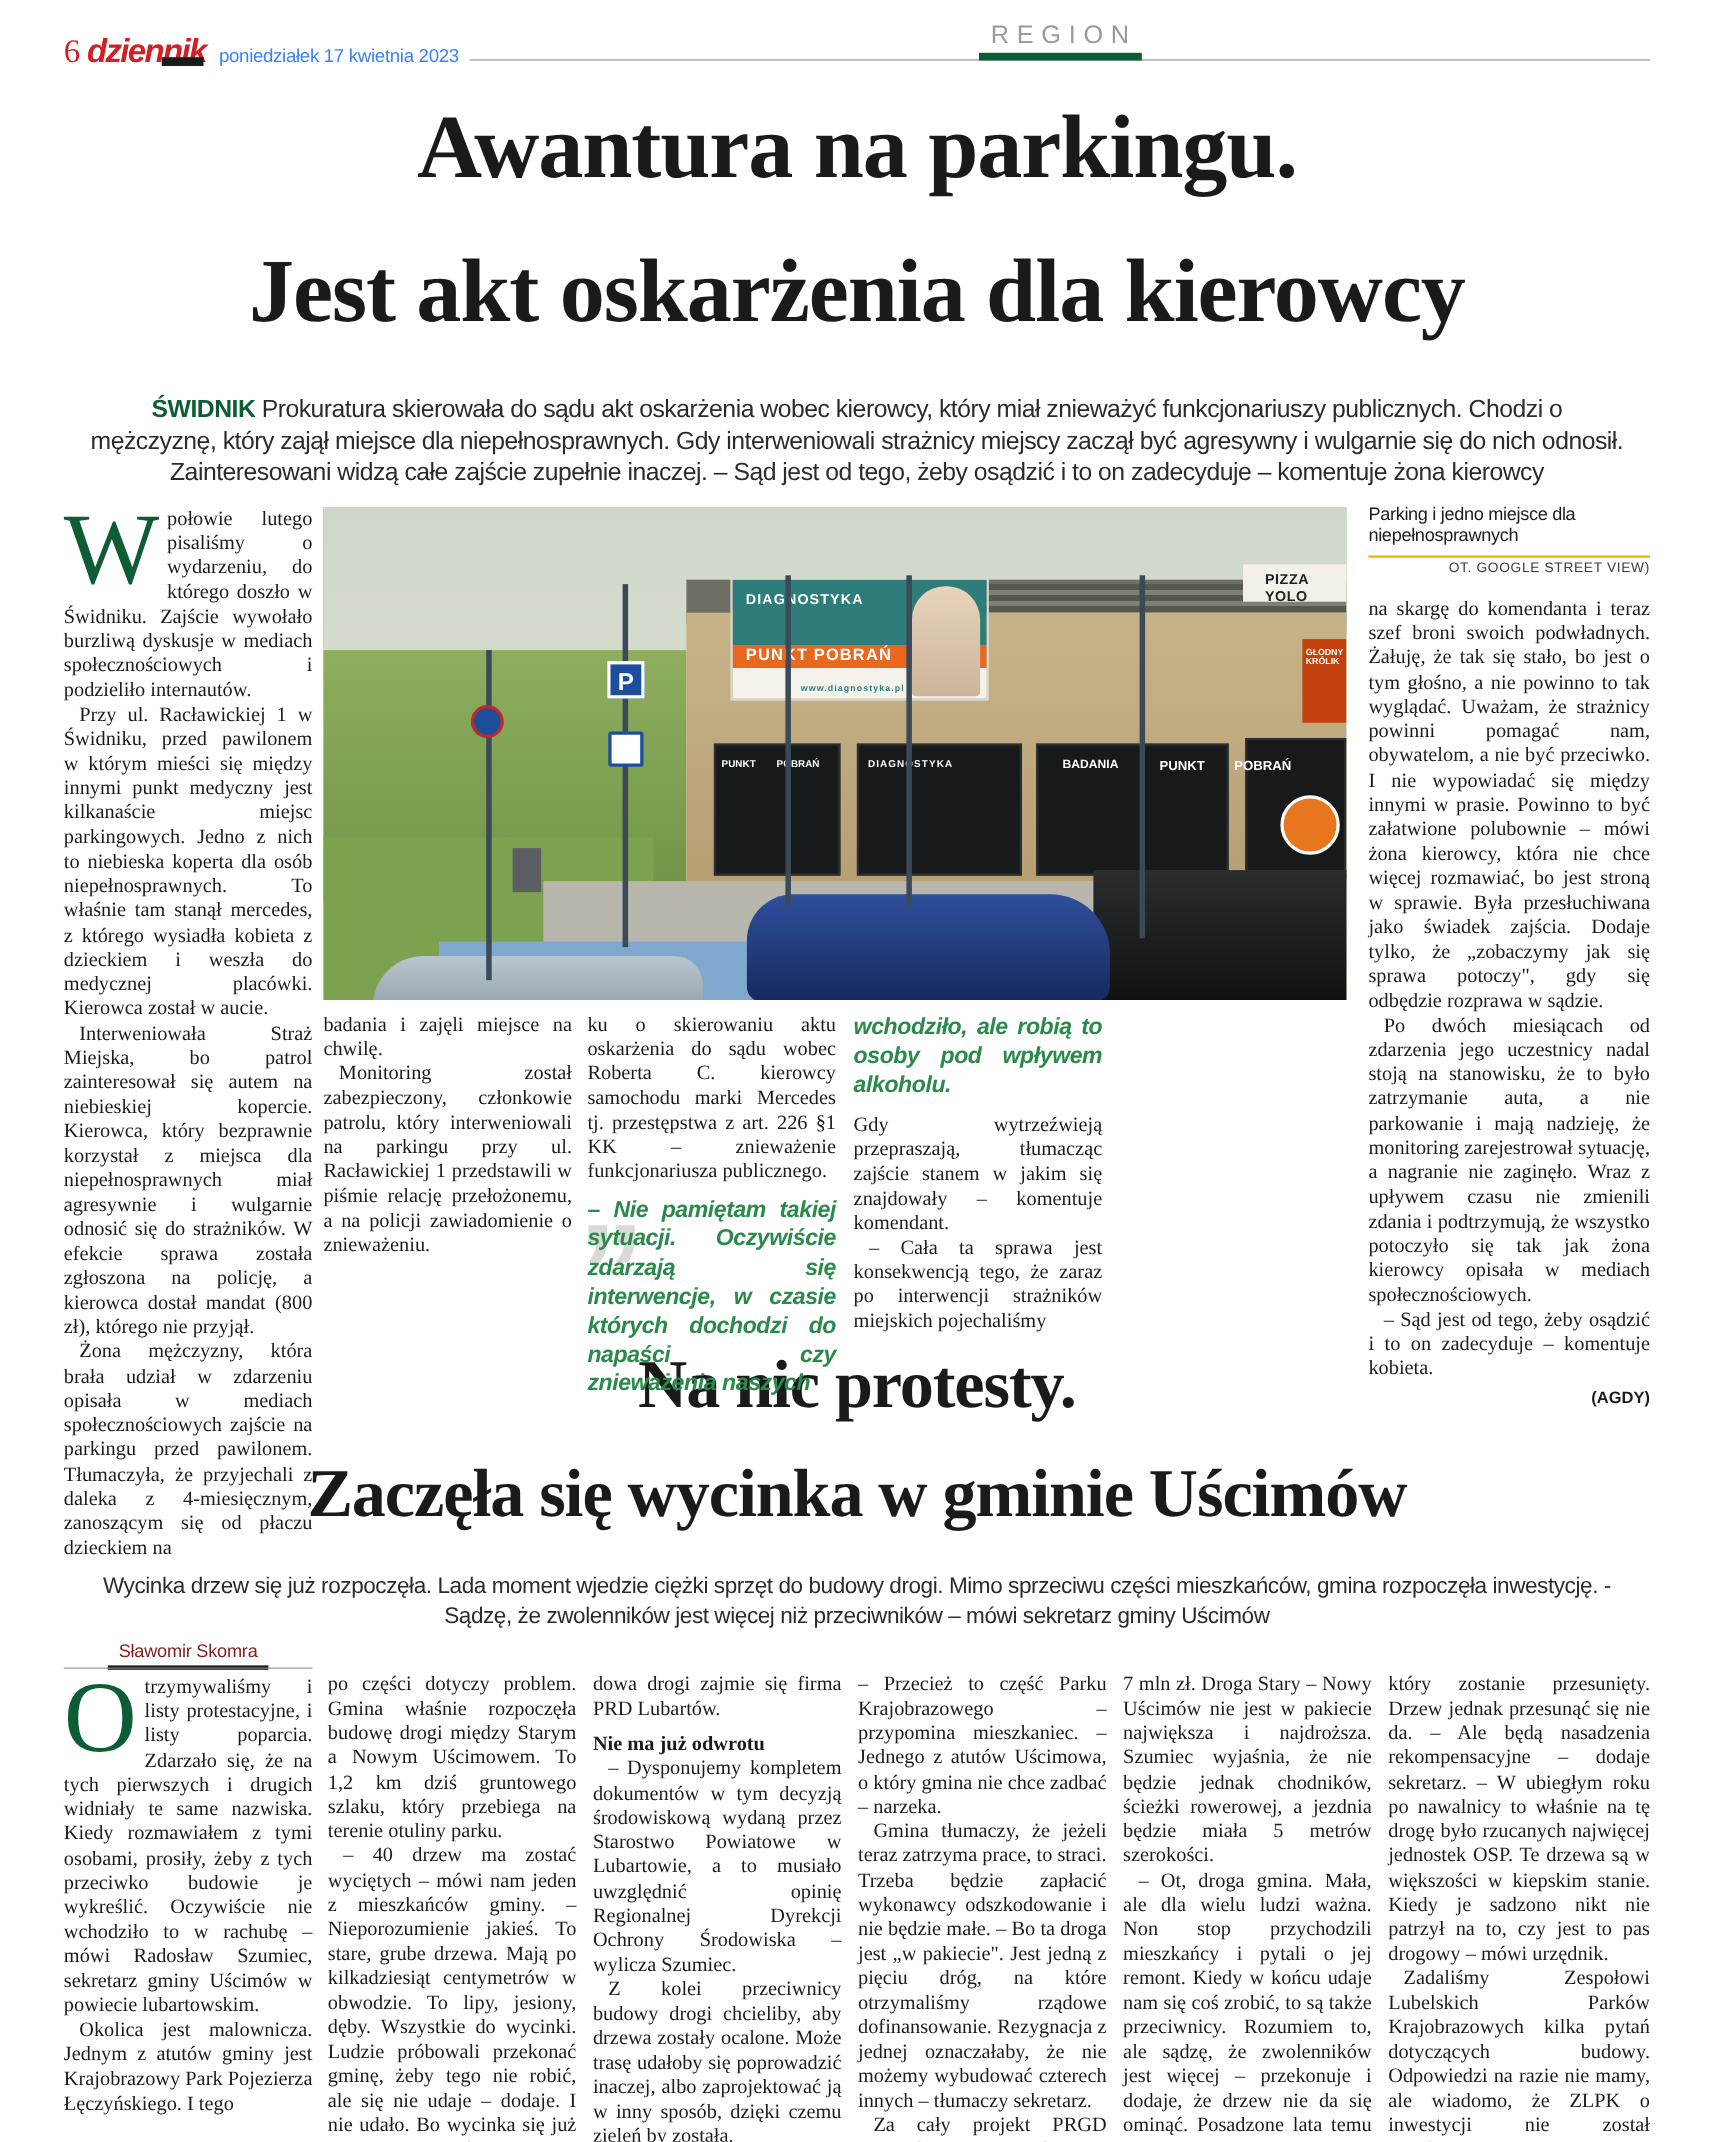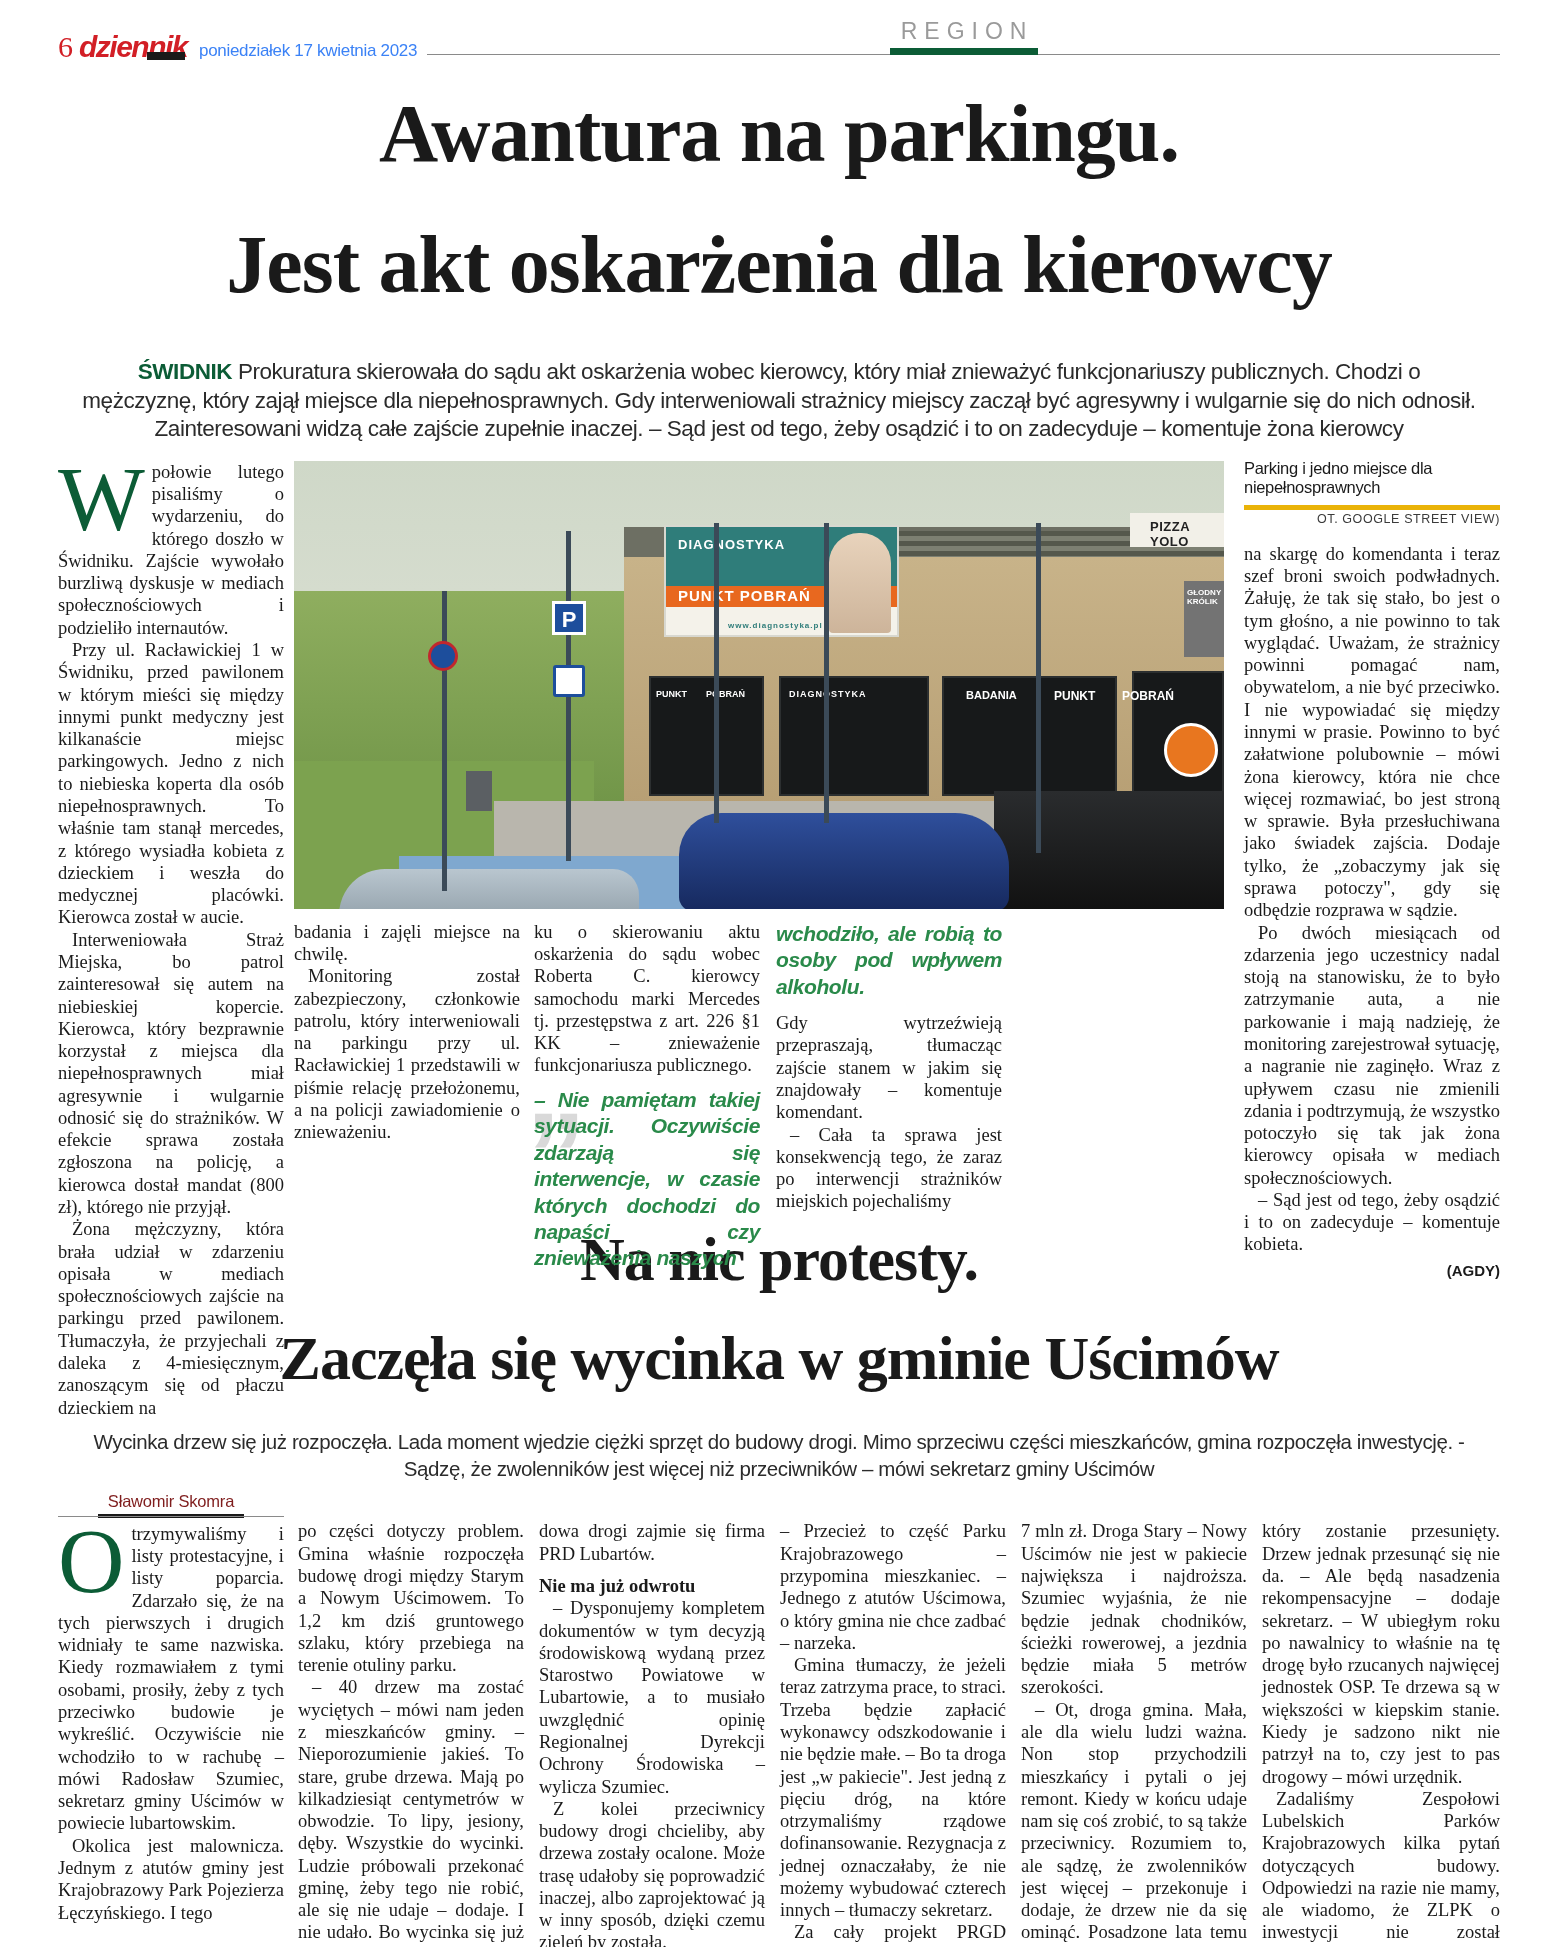--- a/index.html
+++ b/index.html
@@ -87,21 +87,21 @@
     position:absolute; left:236px; top:0; width:930px; height:448px;
     overflow:hidden; background:#9fae86;
   }
   .caption {
     position:absolute; left:1186px; top:-2px; width:256px;
     font-family:"Liberation Sans", sans-serif; font-size:16.5px;
     line-height:1.16; color:#1a1a1a; letter-spacing:-0.3px;
   }
   .credit {
     position:absolute; left:1186px; top:44px; width:256px;
-    border-top:5px solid #eab308; padding-top:2px;
+    border-top:2px solid #eab308; padding-top:2px;
     font-family:"Liberation Sans", sans-serif; font-size:12.5px;
     letter-spacing:0.6px; color:#3a3a3a; text-align:right;
   }
 
   
   .colsA2 { position:absolute; top:460px; left:236px; width:1206px; height:300px; }
   .colA2 { position:absolute; top:0; width:226px; font-size:18.5px; line-height:1.205; text-align:justify; }
   .colA2 p { margin:0; text-indent:14px; }
   .colA2 p.first { text-indent:0; }
 
@@ -193,21 +193,21 @@
   }
   .nosign {
     position:absolute; width:30px; height:30px; border-radius:50%;
     background:#1d4e9c; border:3px solid #c1272d;
   }
   .orangec {
     position:absolute; width:54px; height:54px; border-radius:50%;
     background:#e8761f; border:3px solid #fff;
   }
   .redsign {
-    position:absolute; right:0; top:120px; width:40px; height:76px; background:#737373;
+    position:absolute; right:0; top:120px; width:40px; height:76px; background:#c2410c;
   }
 </style>
 </head>
 <body>
 
 <div class="page">
 
   <div class="masthead">
     <span class="folio">6</span>
     <span class="logo-word">

